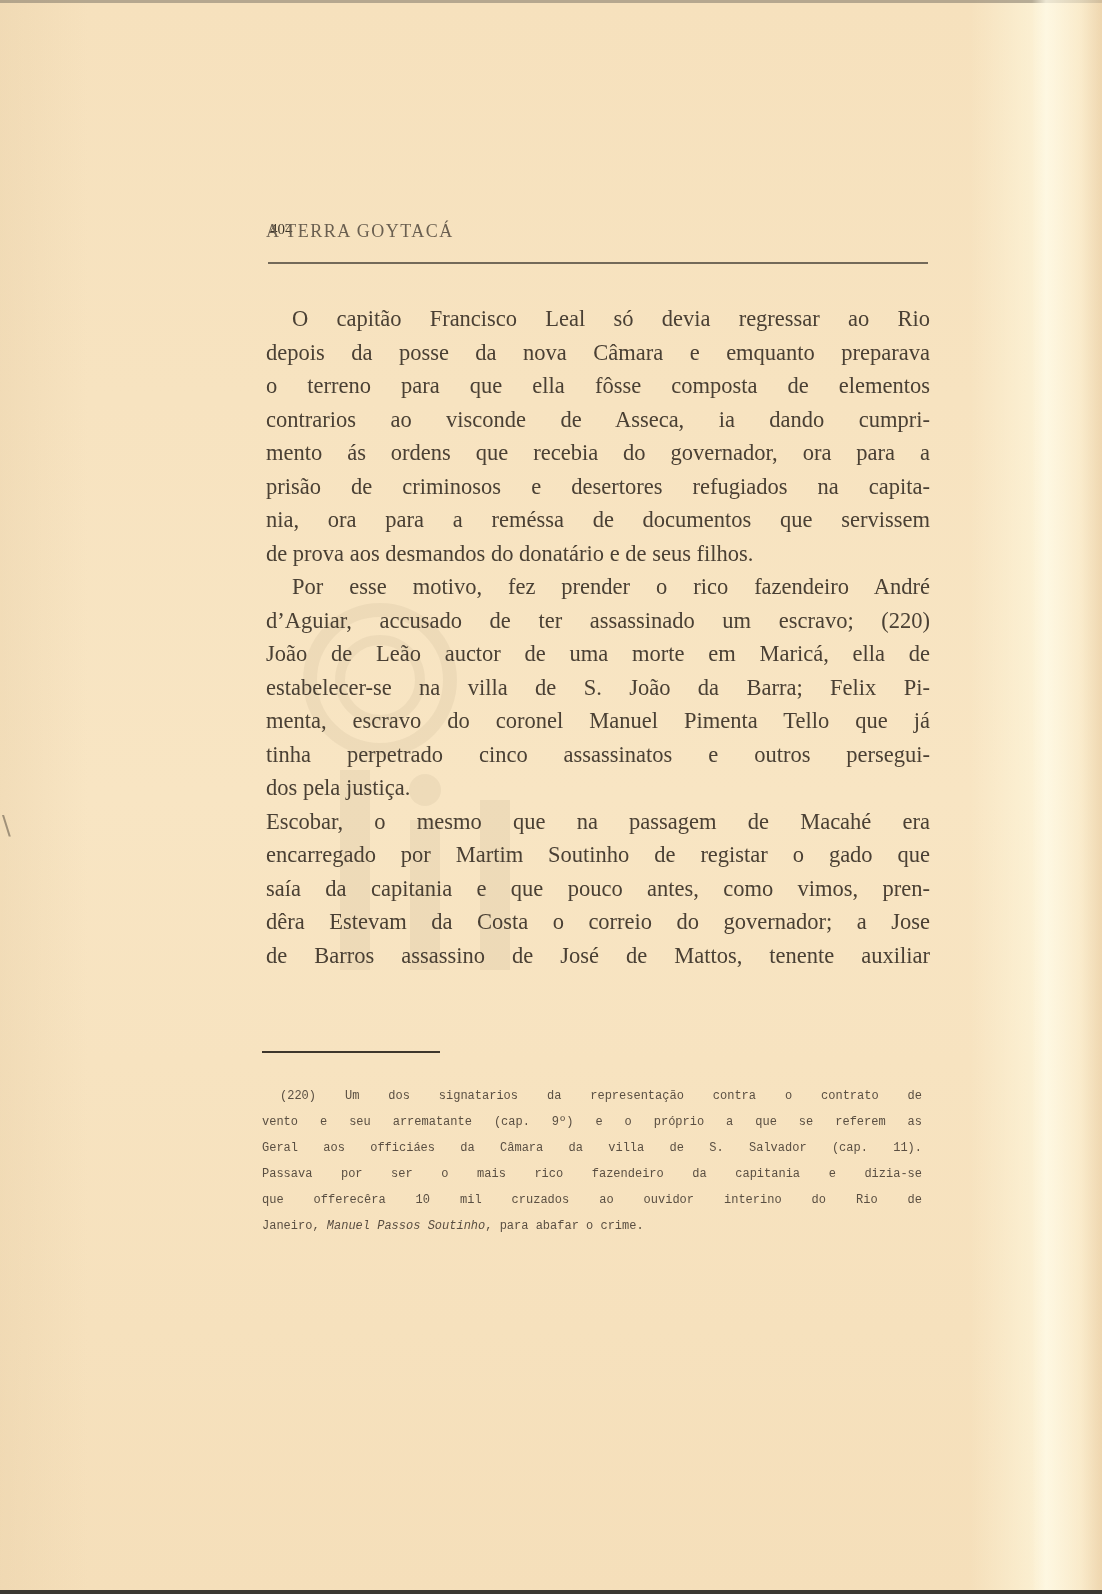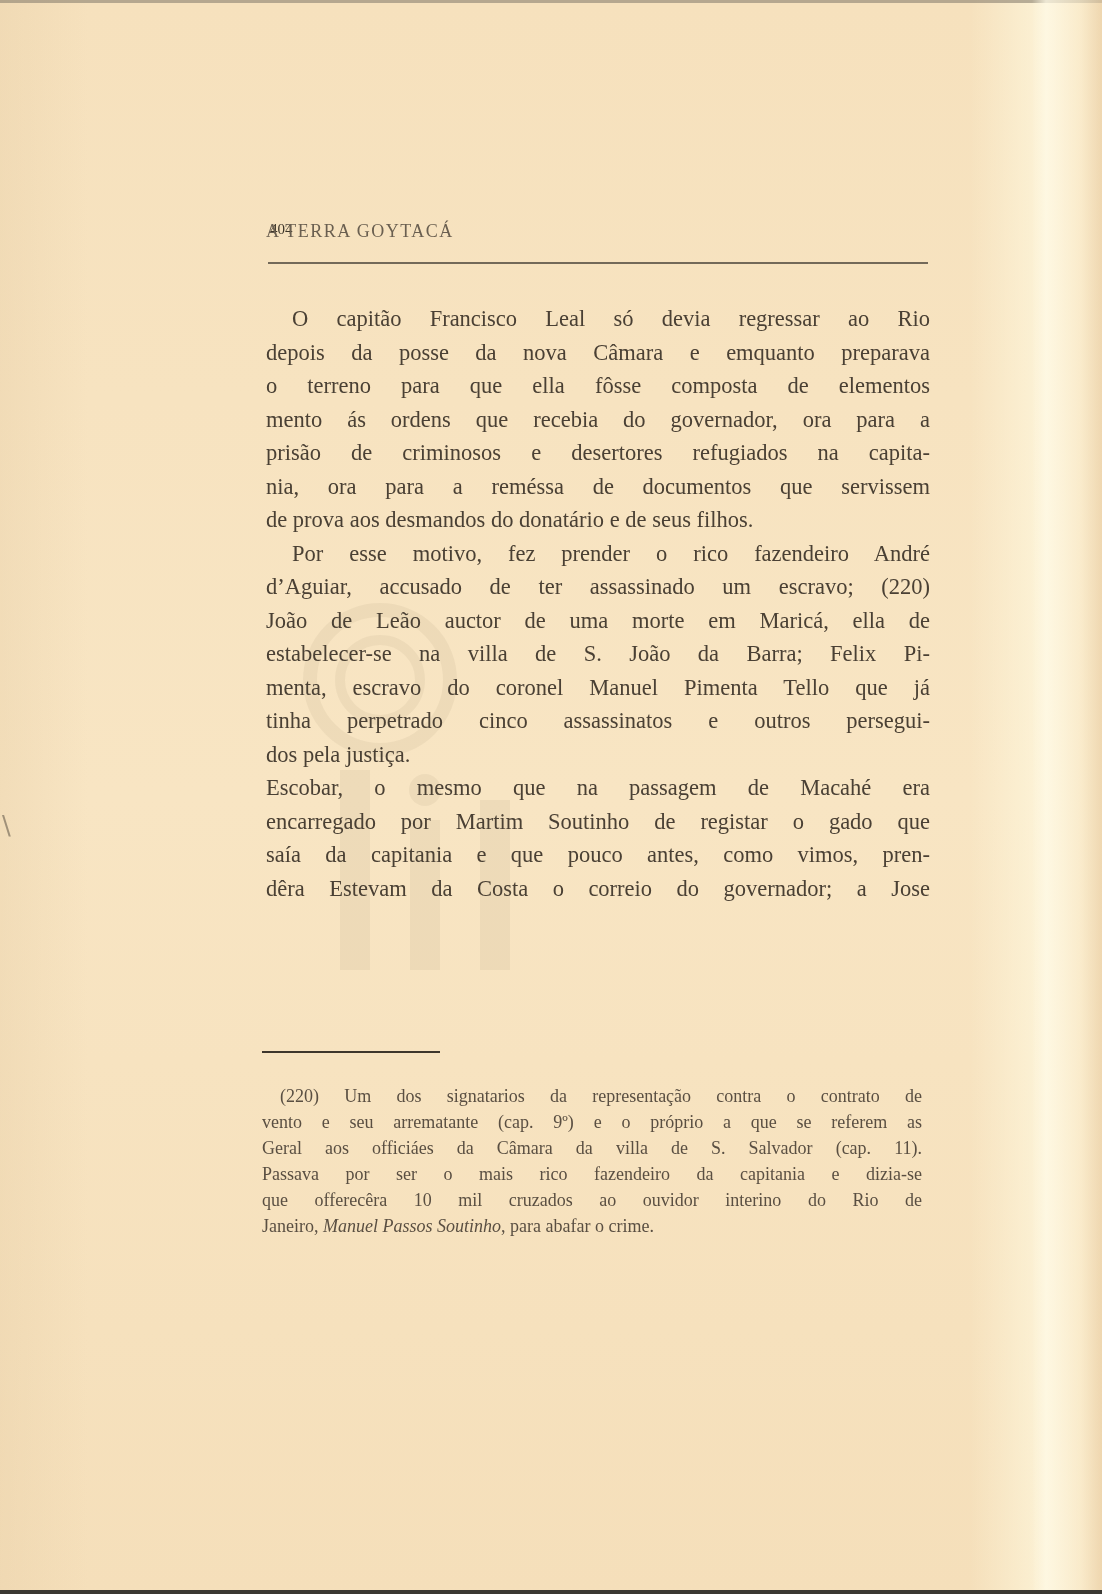--- a/index.html
+++ b/index.html
@@ -108,22 +108,22 @@
       top: 1051px;
       width: 178px;
       height: 2px;
       background: #3e362c;
     }
     .footnote {
       position: absolute;
       left: 262px;
       top: 1083px;
       width: 660px;
-      font-family: Liberation Serif, serif;
-      font-size: 18px;
+      font-family: Liberation Mono, monospace;
+      font-size: 12px;
       line-height: 26px;
       color: #5a4f42;
     }
     .fn-line {
       display: block;
       white-space: nowrap;
       text-align: justify;
       text-align-last: justify;
       height: 26px;
     }
@@ -171,35 +171,37 @@
   <div class="header">
     <span class="page-number">404</span>
     <span class="running-title">A TERRA GOYTACÁ</span>
   </div>
   <div class="header-rule"></div>
 
   <div class="body-text">
     <span class="line indent">O capitão Francisco Leal só devia regressar ao Rio</span>
     <span class="line">depois da posse da nova Câmara e emquanto preparava</span>
     <span class="line">o terreno para que ella fôsse composta de elementos</span>
+    <span class="line">contrarios ao visconde de Asseca, ia dando cumpri-</span>
     <span class="line">mento ás ordens que recebia do governador, ora para a</span>
     <span class="line">prisão de criminosos e desertores refugiados na capita-</span>
     <span class="line">nia, ora para a reméssa de documentos que servissem</span>
     <span class="line last">de prova aos desmandos do donatário e de seus filhos.</span>
     <span class="line indent">Por esse motivo, fez prender o rico fazendeiro André</span>
     <span class="line">d’Aguiar, accusado de ter assassinado um escravo; (220)</span>
     <span class="line">João de Leão auctor de uma morte em Maricá, ella de</span>
     <span class="line">estabelecer-se na villa de S. João da Barra; Felix Pi-</span>
     <span class="line">menta, escravo do coronel Manuel Pimenta Tello que já</span>
     <span class="line">tinha perpetrado cinco assassinatos e outros persegui-</span>
     <span class="line last">dos pela justiça.</span>
     <span class="line">Escobar, o mesmo que na passagem de Macahé era</span>
     <span class="line">encarregado por Martim Soutinho de registar o gado que</span>
     <span class="line">saía da capitania e que pouco antes, como vimos, pren-</span>
     <span class="line">dêra Estevam da Costa o correio do governador; a Jose</span>
+    <span class="line">de Barros assassino de José de Mattos, tenente auxiliar</span>
   </div>
 
   <div class="footnote-rule"></div>
 
   <div class="footnote">
     <span class="fn-line indent">(220) Um dos signatarios da representação contra o contrato de</span>
     <span class="fn-line">vento e seu arrematante (cap. 9º) e o próprio a que se referem as</span>
     <span class="fn-line">Geral aos officiáes da Câmara da villa de S. Salvador (cap. 11).</span>
     <span class="fn-line">Passava por ser o mais rico fazendeiro da capitania e dizia-se</span>
     <span class="fn-line">que offerecêra 10 mil cruzados ao ouvidor interino do Rio de</span>

